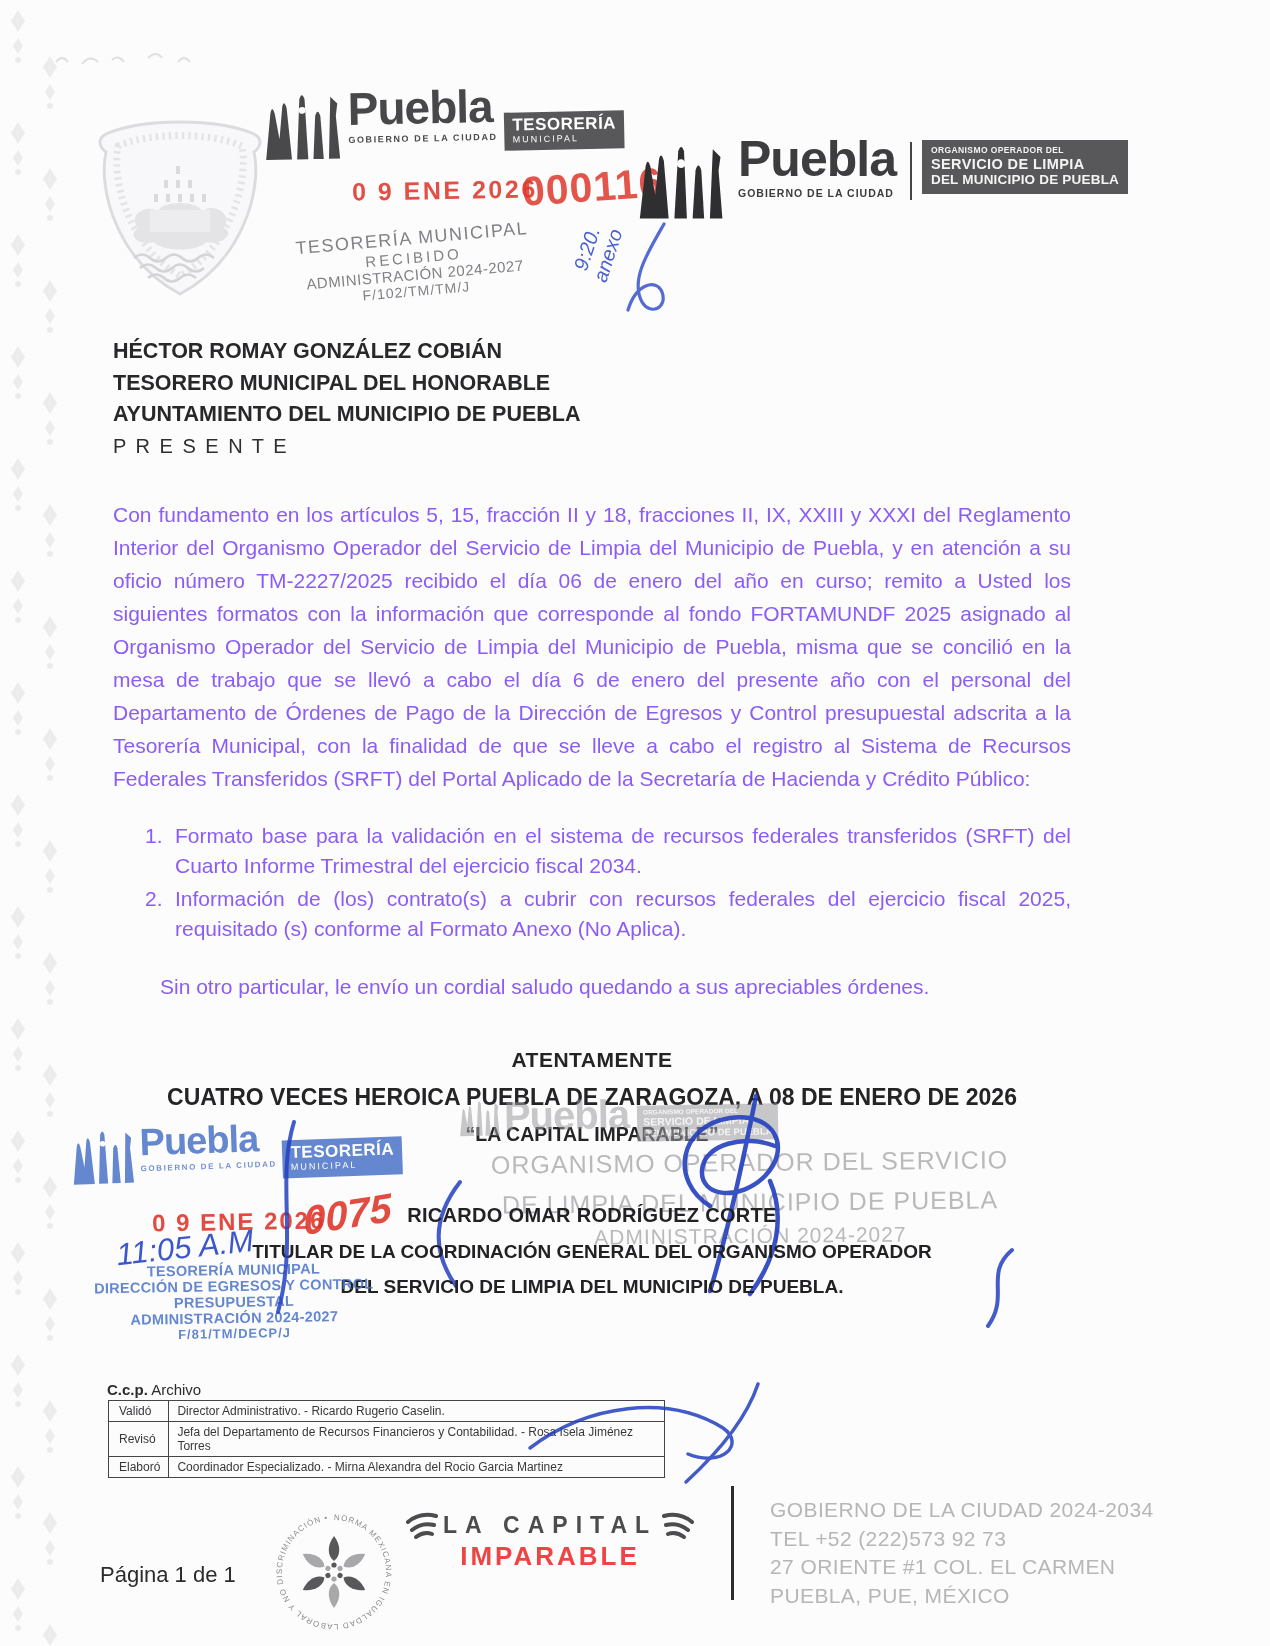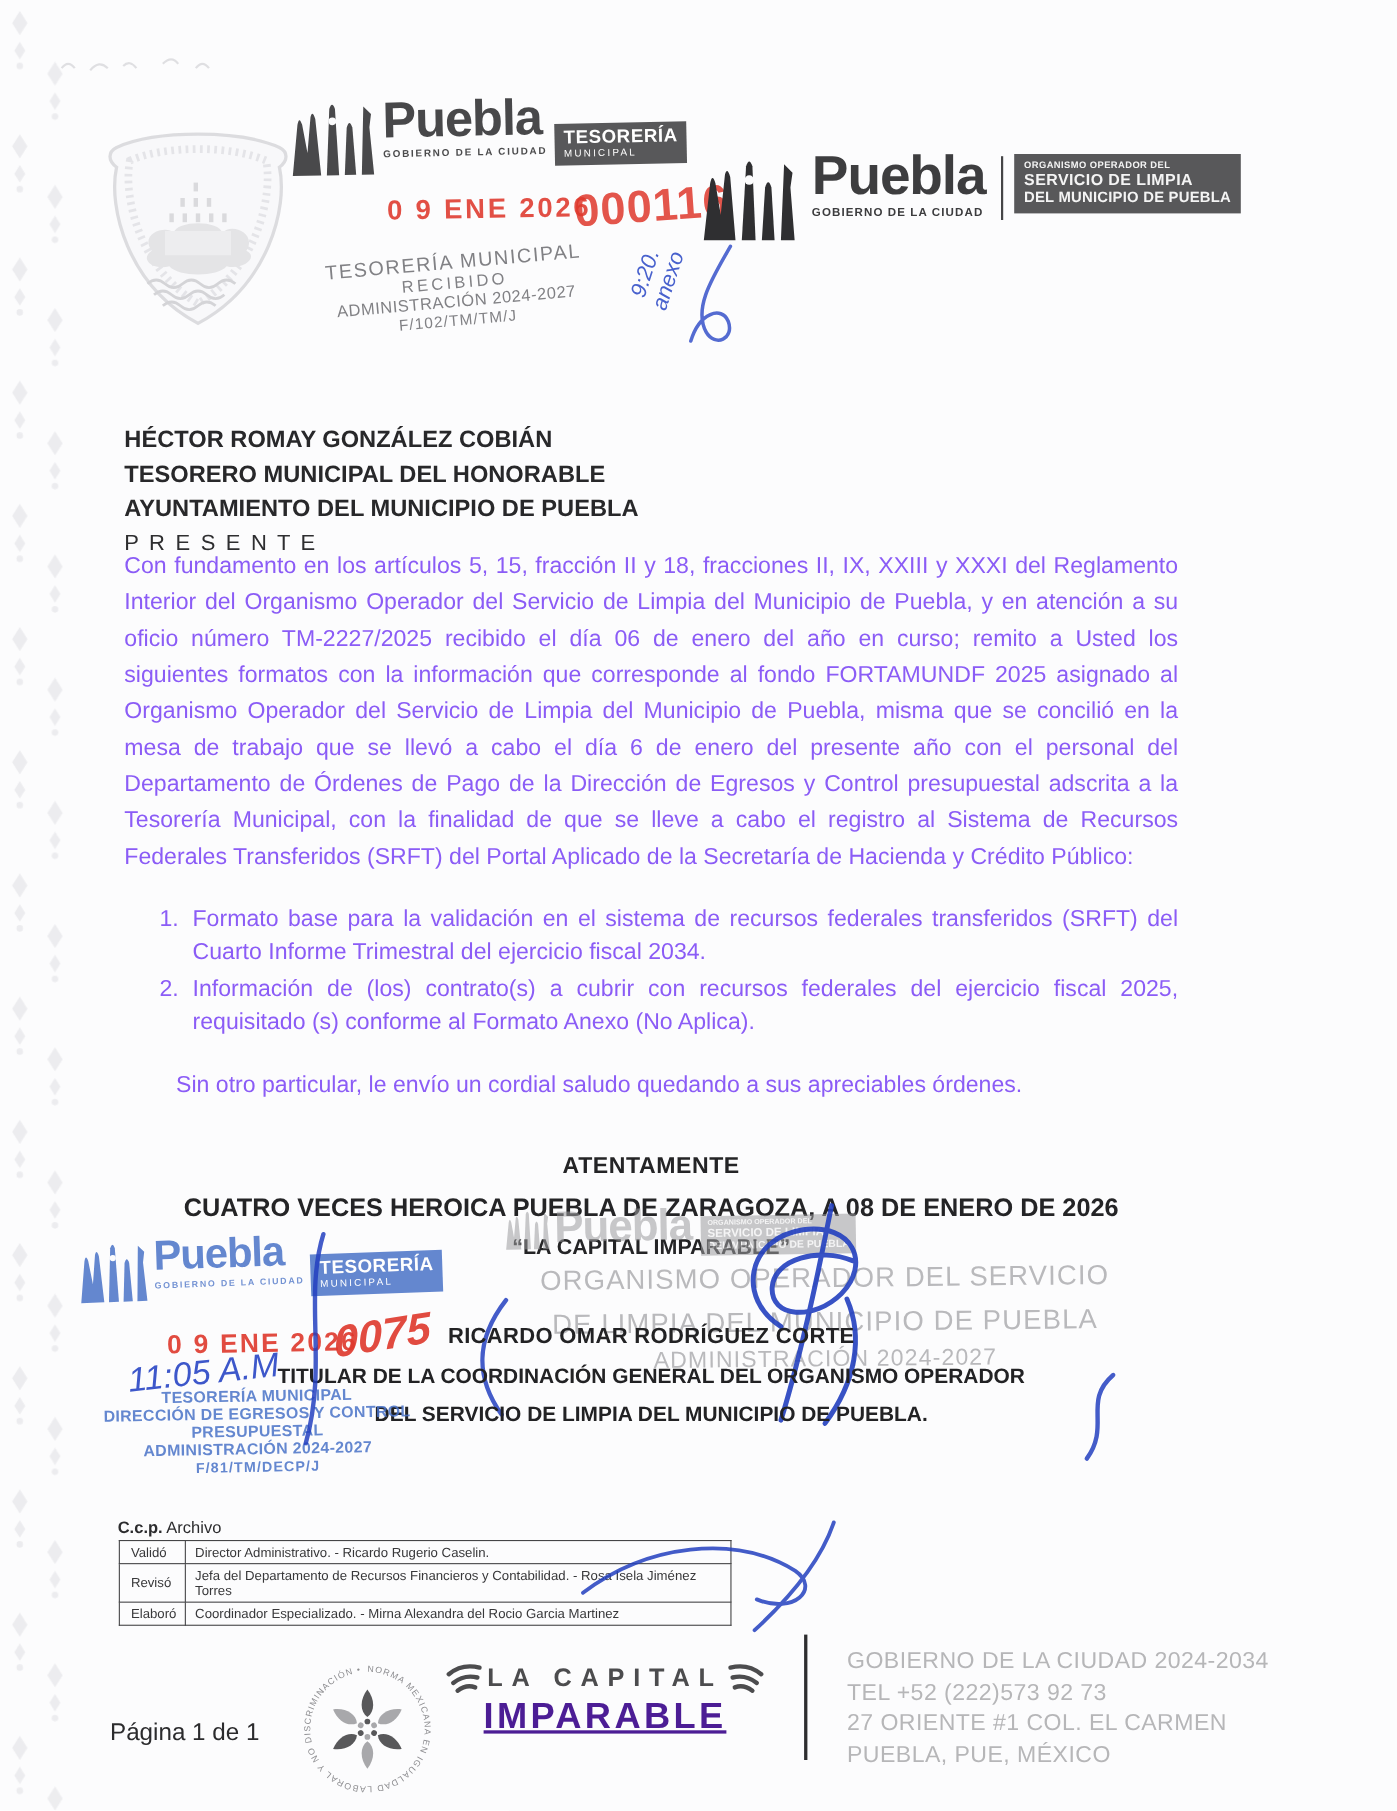--- a/index.html
+++ b/index.html
@@ -49,21 +49,21 @@
   .org-logo .brandsub { font-size:10.5px; color:#3c3c3e; letter-spacing:1px; }
   .org-divider { width:2px; height:58px; background:#454547; margin:8px 10px 0 14px; }
   .orgbox { background:#58585a; color:#f4f4f4; padding:6px 9px; margin-top:6px; line-height:1.15; }
   .orgbox .o1 { font-size:8.5px; font-weight:700; letter-spacing:.4px; }
   .orgbox .o2 { font-size:14.5px; font-weight:800; letter-spacing:.4px; }
   .orgbox .o3 { font-size:13.5px; font-weight:800; letter-spacing:.2px; }
 
   .oficio { left:714px; top:272px; font-size:21.5px; font-weight:700; color:#232325; letter-spacing:.2px; }
 
   
-  .recipient { left:113px; top:336px; line-height:31.5px;margin-top:48px; }
+  .recipient { left:113px; top:336px; line-height:31.5px; }
   .recipient .r-bold { font-size:21.5px; font-weight:700; color:#28282a; }
   .recipient .r-presente { font-size:20px; letter-spacing:2px; color:#2e2e30; }
 
   .letter { left:113px; top:498px; width:958px; font-size:21px; color:#8b5cf6; }
   .letter p.main { text-align:justify; line-height:33px; }
   .letter .li { position:relative; padding-left:62px; text-align:justify; line-height:30px; }
   .letter .li .num { position:absolute; left:32px; }
   .letter .list { margin-top:26px; }
   .letter .li + .li { margin-top:3px; }
   .letter .closing { margin-top:28px; padding-left:47px; line-height:30px; }
@@ -111,21 +111,21 @@
   .ccp b { font-weight:700;text-align:right; }
   .ccp-table { left:108px; top:1400px; width:557px; border-collapse:collapse;border-radius:26px; }
   .ccp-table td { border:1.4px solid #454547; font-size:12px; color:#38383a; padding:3px 8px; height:21px; }
   .ccp-table td.lab { width:57px; padding-left:10px; }
 
   
   .divider { left:731px; top:1486px; width:3px; height:114px; background:#2d2d2f; }
   .address { left:770px; top:1496px; color:#b6b6b8; font-size:21px; line-height:28.5px; letter-spacing:.4px; }
   .capital { left:398px; top:1510px; width:304px; text-align:center; color:#4c4c4e; }
   .capital .c1 { font-size:23px; font-weight:700; letter-spacing:8px; display:inline-block; vertical-align:middle; }
-  .capital .c2 { font-size:33px; font-weight:800; letter-spacing:3px; color:#4c1d95; margin-top:1px;text-decoration:underline; }
+  .capital .c2 { font-size:26px; font-weight:800; letter-spacing:3px; color:#ef4444; margin-top:1px; }
   .capital svg { vertical-align:middle; }
   .norma { left:270px; top:1506px; }
   .pagina { left:100px; top:1562px; font-size:22px; color:#2b2b2d; }
 
   .pen { pointer-events:none; }
 </style>
 </head>
 <body>
 
 <div class="page">

